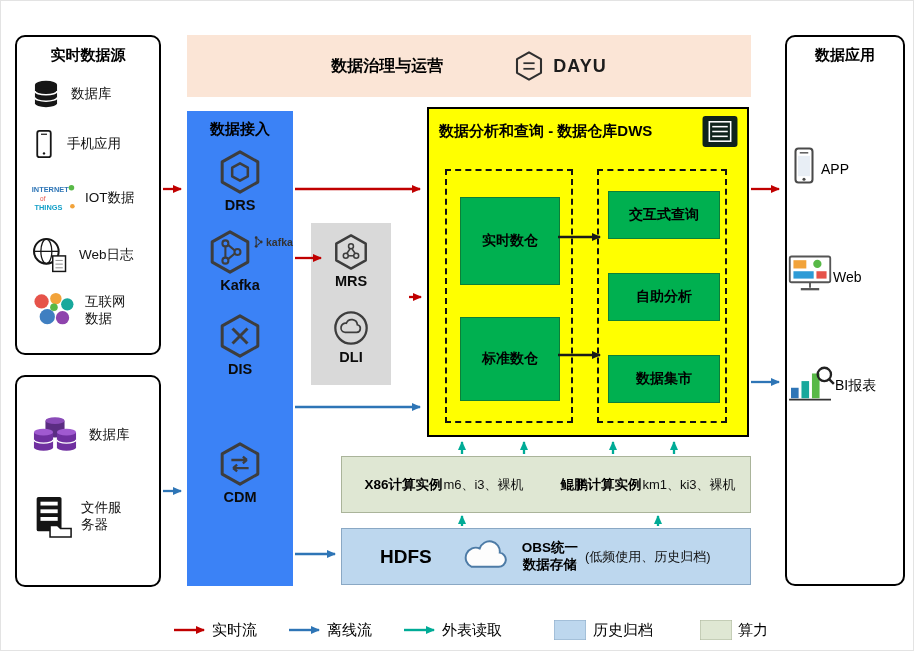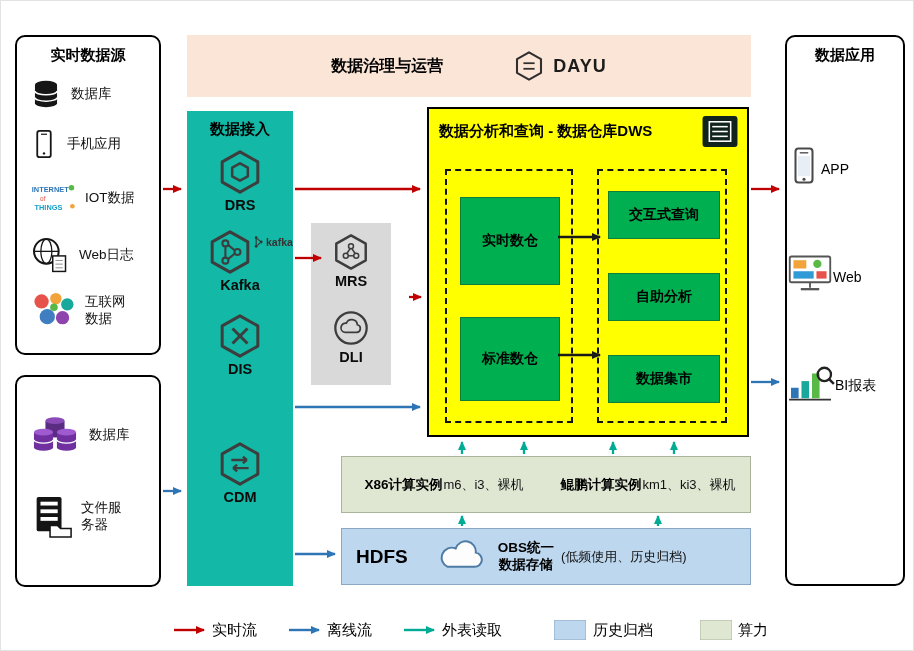--- a/index.html
+++ b/index.html
@@ -17,21 +17,21 @@
   .src-label { font-size:13.5px; color:#111; line-height:1.25; }
 
   
   #gov-panel { left:186px; top:34px; width:564px; height:62px; background:#fbe5d6;
                display:flex; align-items:center; justify-content:center; gap:70px; }
   .gov-title { font-weight:bold; font-size:16px; color:#000; }
   .dayu-group { display:flex; align-items:center; gap:8px; }
   .dayu-text { font-weight:bold; font-size:18px; letter-spacing:1px; color:#1c1c1c; }
 
   
-  #ingest-panel { left:186px; top:110px; width:106px; height:475px; background:#14b8a6; }
+  #ingest-panel { left:186px; top:110px; width:106px; height:475px; background:#3b82f6; }
   .svc { position:absolute; width:100%; display:flex; flex-direction:column; align-items:center; }
   .svc-label { font-weight:bold; font-size:14.5px; margin-top:2px; color:#0b0b0b; }
   #svc-drs { top:38px; } #svc-kafka { top:118px; } #svc-dis { top:202px; } #svc-cdm { top:330px; }
   #svc-kafka svg.hex { margin-right:20px; }
   .kafka-logo { position:absolute; left:66px; top:124px; display:flex; align-items:center; gap:2px;
                 font-size:10.5px; font-weight:bold; color:#333; }
 
   
   #proc-panel { left:310px; top:222px; width:80px; height:162px; background:#d9d9d9; }
   #proc-mrs { top:10px; } #proc-dli { top:86px; }
@@ -53,21 +53,21 @@
 
   
   #compute-panel { left:340px; top:455px; width:410px; height:57px; background:#dfe7d3;
                    border:1px solid #aab49a; display:flex; }
   .compute-group { flex:1; display:flex; flex-direction:row; align-items:center; justify-content:center; gap:1px; }
   .compute-title { font-weight:bold; font-size:13.5px; color:#000; }
   .compute-models { font-size:13px; color:#111; }
 
   #hdfs-panel { left:340px; top:527px; width:410px; height:57px; background:#bdd7ee;
                 border:1px solid #8aa8c4; display:flex; align-items:center; }
-  .hdfs-label { font-weight:bold; font-size:19px; color:#000; margin-left:14px; }
+  .hdfs-label { font-weight:bold; font-size:19px; color:#000; margin-left:38px; }
   .obs-title { margin-left:10px; font-weight:bold; font-size:13.5px; line-height:1.2; text-align:center; color:#000; }
   .obs-note { font-size:13px; color:#111; margin-left:7px; }
   .obs-cloud { margin-left:28px; }
 
   
   #apps-panel { left:784px; top:34px; width:120px; height:551px; }
   .app-item { position:absolute; width:100%; display:flex; align-items:center; }
   .app-label { font-size:14px; color:#000; margin-top:5px; }
   #app-1 { top:108px; } #app-2 { top:216px; } #app-3 { top:326px; }
 

